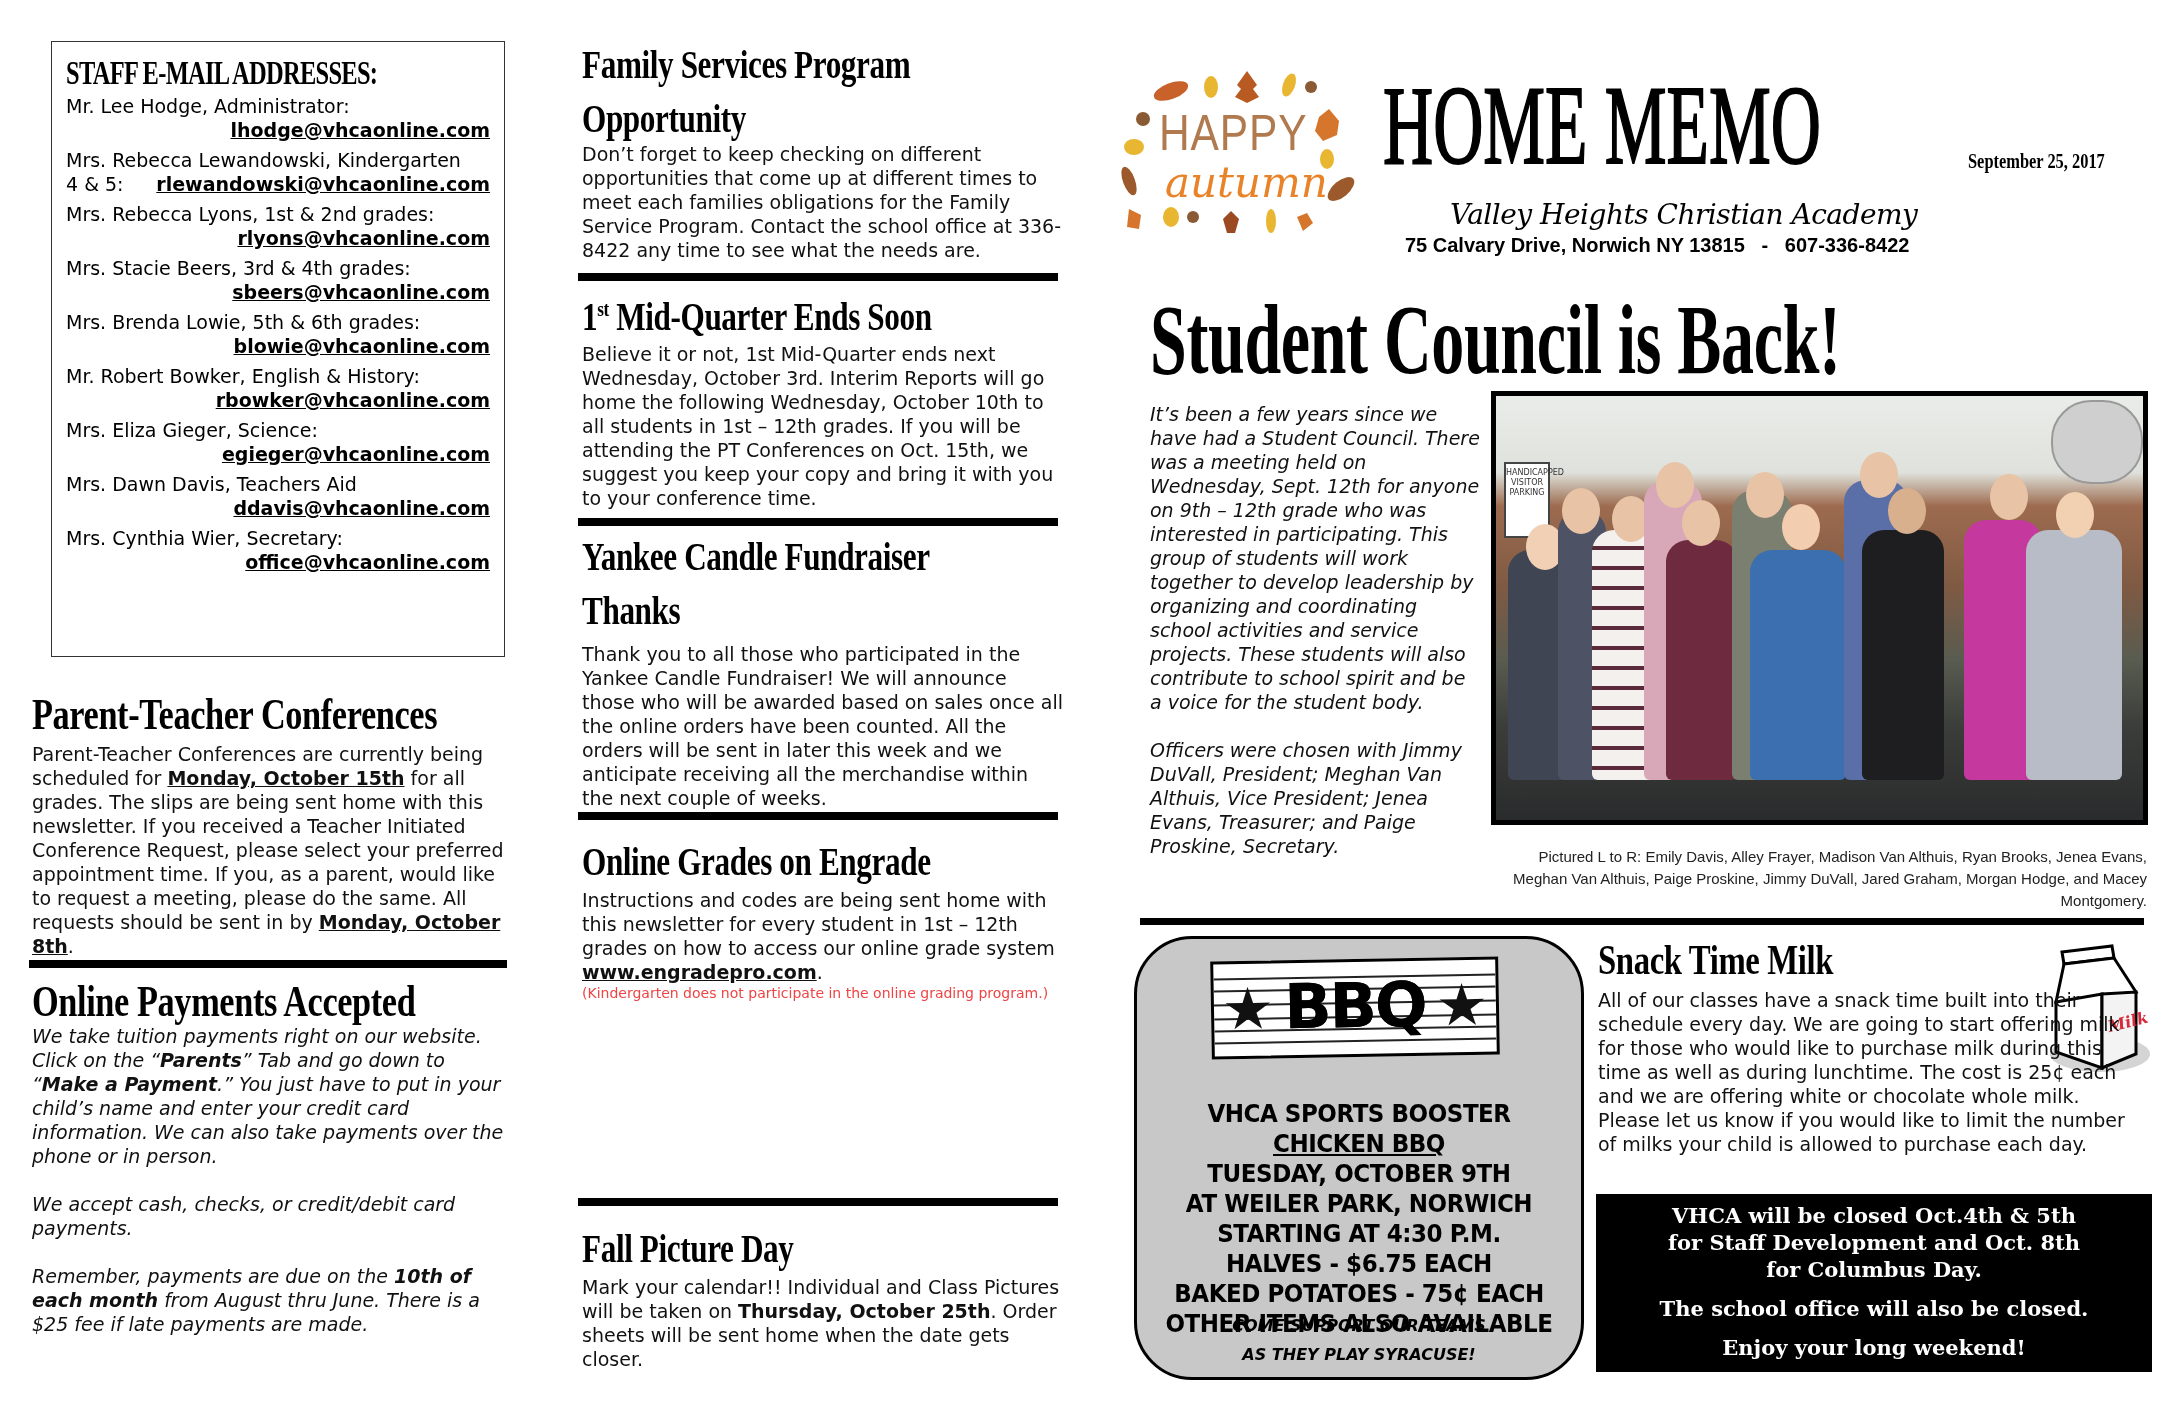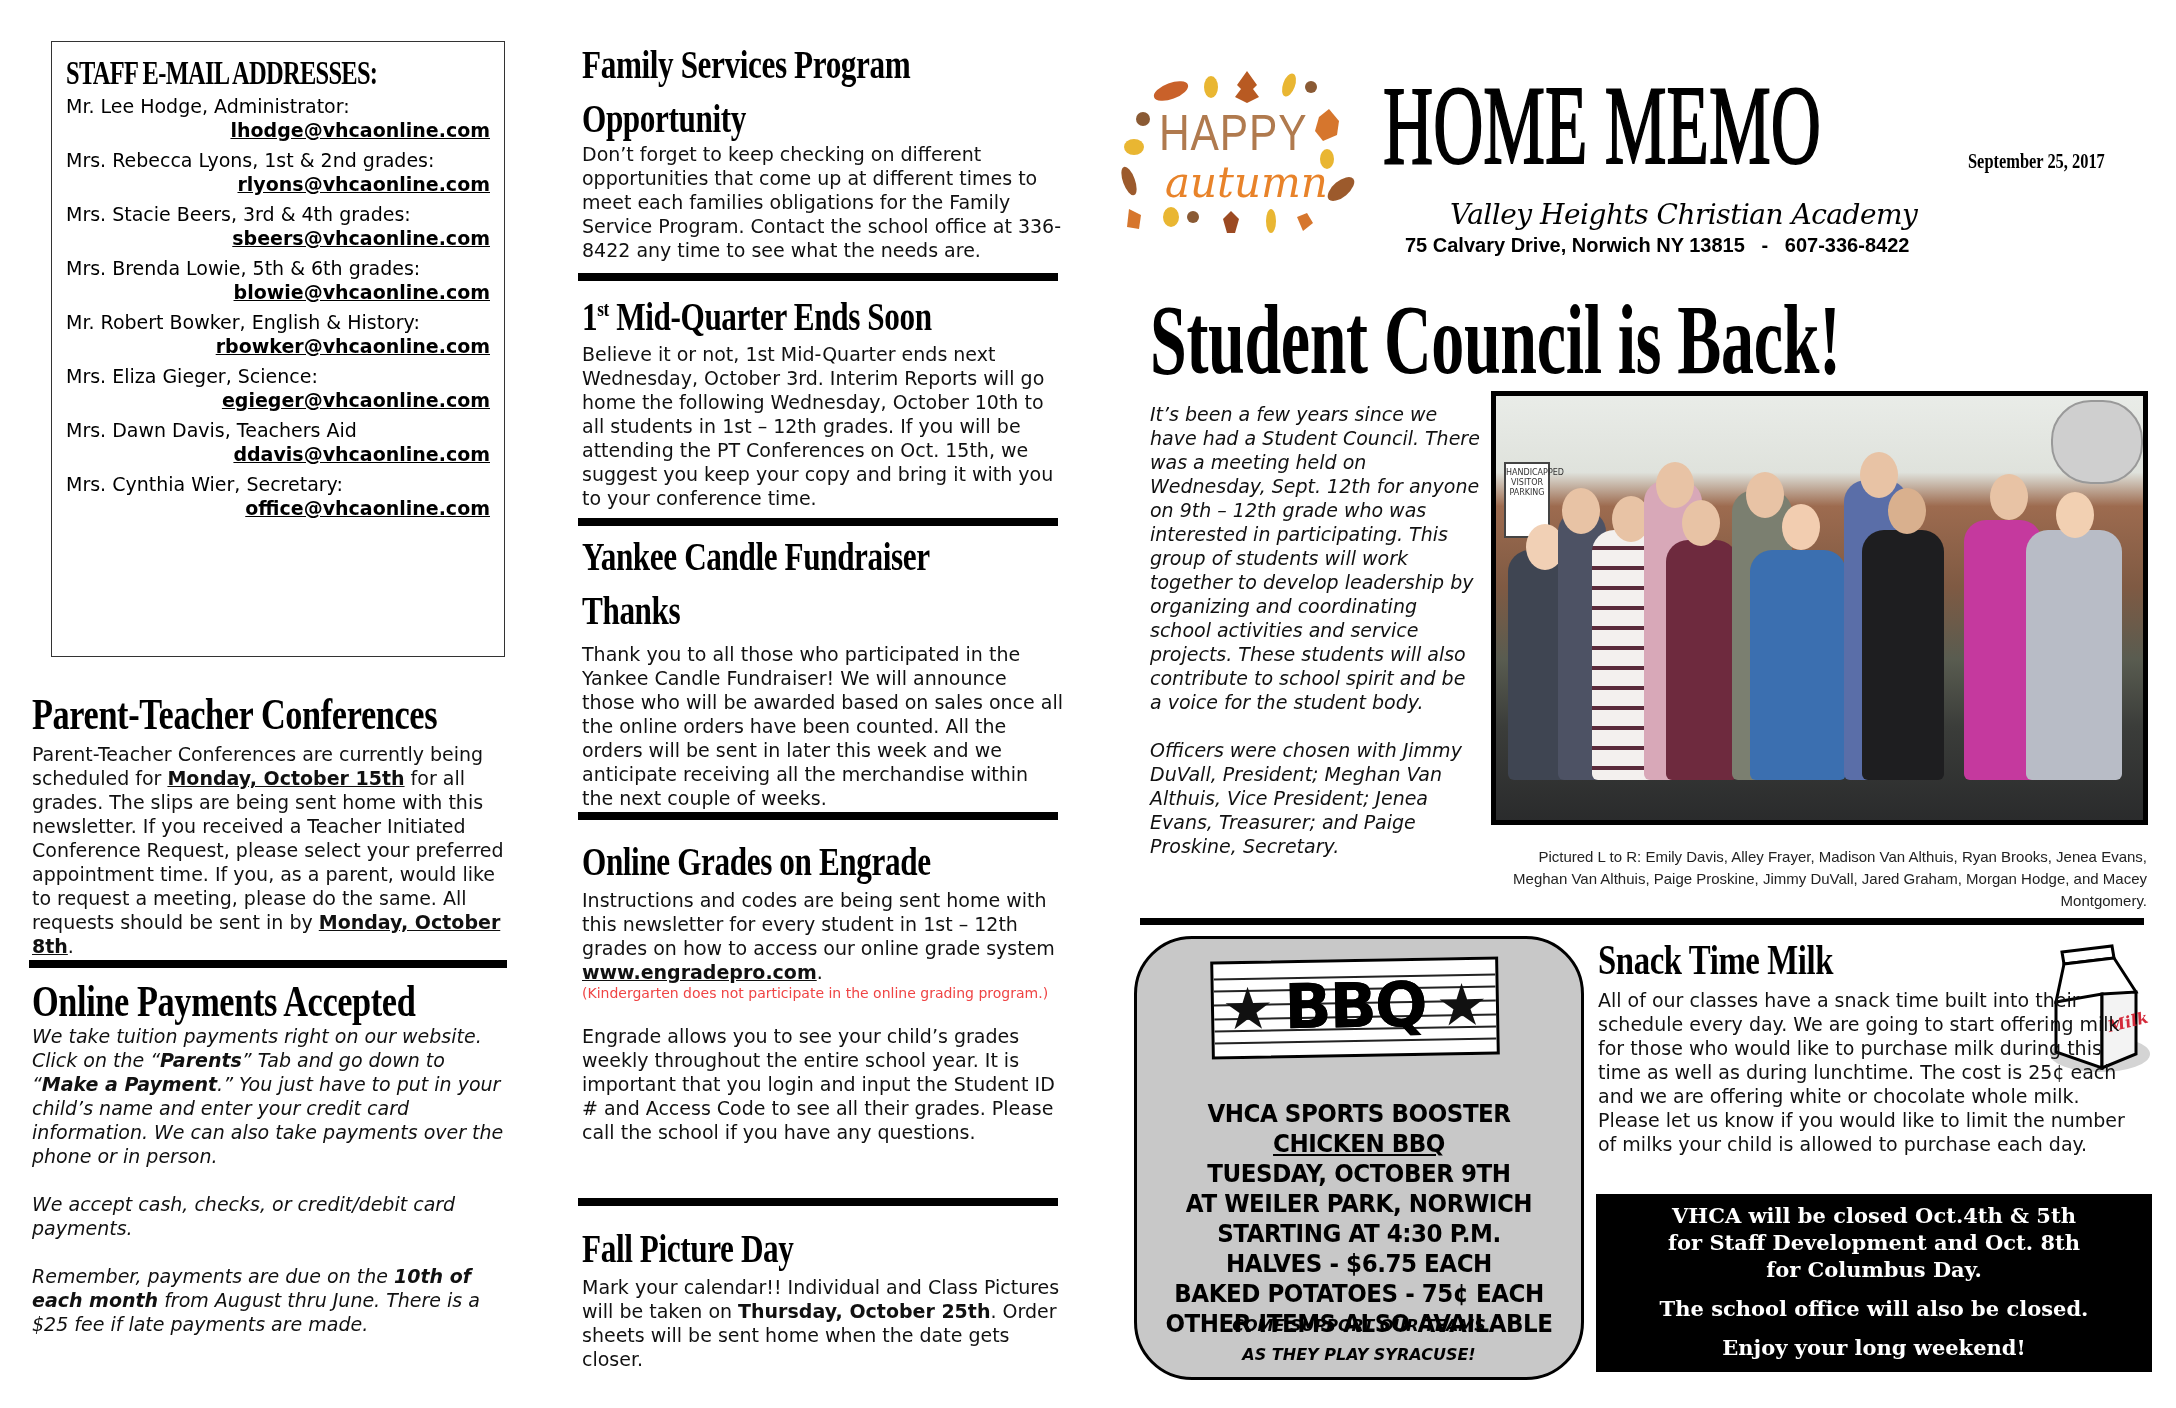--- a/index.html
+++ b/index.html
@@ -55,20 +55,27 @@
 </head>
 <body>
 
 <div id="staff-box" class="abs">
   <div id="staff-title">STAFF E-MAIL ADDRESSES:</div>
   <div class="staff-entry">
     <span class="role">Mr. Lee Hodge, Administrator:</span>
     <span class="email">lhodge@vhcaonline.com</span>
   </div>
   <div class="staff-entry">
+    <span class="role">Mrs. Rebecca Lewandowski, Kindergarten</span>
+    <div style="display:flex;justify-content:space-between;">
+      <span>4 &amp; 5:</span>
+      <span style="font-weight:bold;text-decoration:underline;">rlewandowski@vhcaonline.com</span>
+    </div>
+  </div>
+  <div class="staff-entry">
     <span class="role">Mrs. Rebecca Lyons, 1st &amp; 2nd grades:</span>
     <span class="email">rlyons@vhcaonline.com</span>
   </div>
   <div class="staff-entry">
     <span class="role">Mrs. Stacie Beers, 3rd &amp; 4th grades:</span>
     <span class="email">sbeers@vhcaonline.com</span>
   </div>
   <div class="staff-entry">
     <span class="role">Mrs. Brenda Lowie, 5th &amp; 6th grades:</span>
     <span class="email">blowie@vhcaonline.com</span>
@@ -124,21 +131,20 @@
   <div>Yankee Candle Fundraiser</div>
   <div>Thanks</div>
 </div>
 <div class="abs body-text" style="left:582px;top:642px;width:482px;">Thank you to all those who participated in the Yankee Candle Fundraiser!  We will announce those who will be awarded based on sales once all the online orders have been counted.  All the orders will be sent in later this week and we anticipate receiving all the merchandise within the next couple of weeks.</div>
 <div class="abs rule" style="left:578px;top:812px;width:480px;"></div>
 
 <div class="abs hd" style="left:582px;top:835px;font-size:40px;line-height:54px;">Online Grades on Engrade</div>
 <div class="abs body-text" style="left:582px;top:888px;width:482px;">
   <div><span>Instructions and codes are being sent home with this newsletter for every student in 1st – 12th grades on how to access our online grade system</span> <b><u>www.engradepro.com</u></b><span>.</span></div>
   <div style="font-size:14px;line-height:18px;color:#ef4444;margin-bottom:22px;">(Kindergarten does not participate in the online grading program.)</div>
-  <div>Engrade allows you to see your child’s grades weekly throughout the entire school year.   It is important that you login and input the Student ID # and Access Code to see all their grades.  Please call the school if you have any questions.</div>
 </div>
 <div class="abs rule" style="left:578px;top:1198px;width:480px;"></div>
 
 <div class="abs hd" style="left:582px;top:1222px;font-size:40px;line-height:54px;">Fall Picture Day</div>
 <div class="abs body-text" style="left:582px;top:1275px;width:482px;">
   <span>Mark your calendar!!  Individual and Class Pictures will be taken on</span> <b>Thursday, October 25th</b><span>.  Order sheets will be sent home when the date gets closer.</span>
 </div>
 
 <div class="abs" style="left:1119px;top:69px;width:240px;height:166px;">
   <svg width="240" height="166" viewBox="0 0 240 166">

